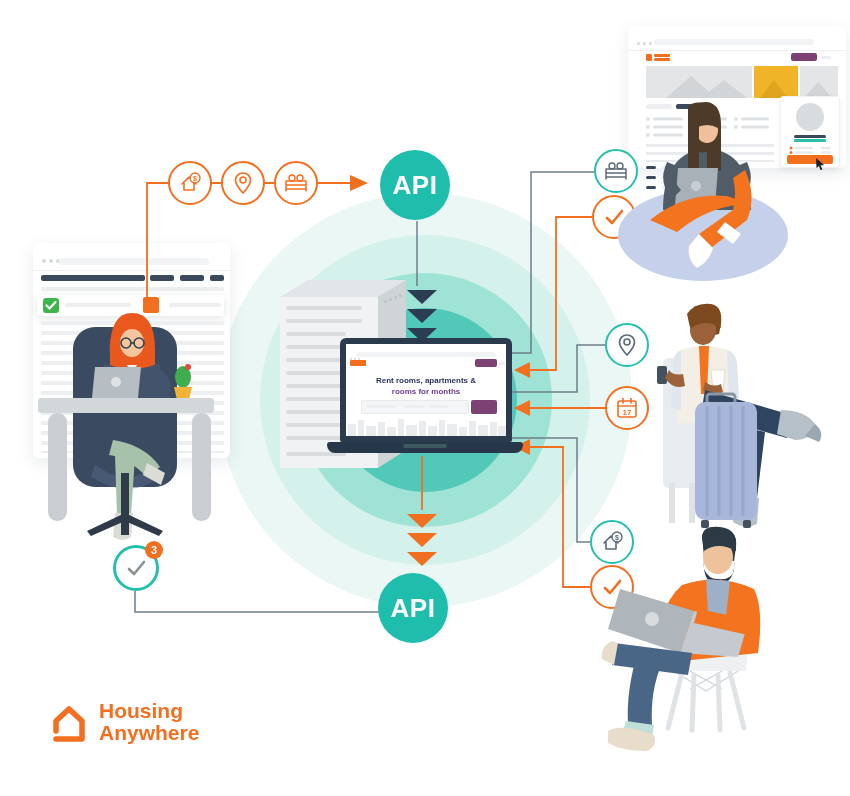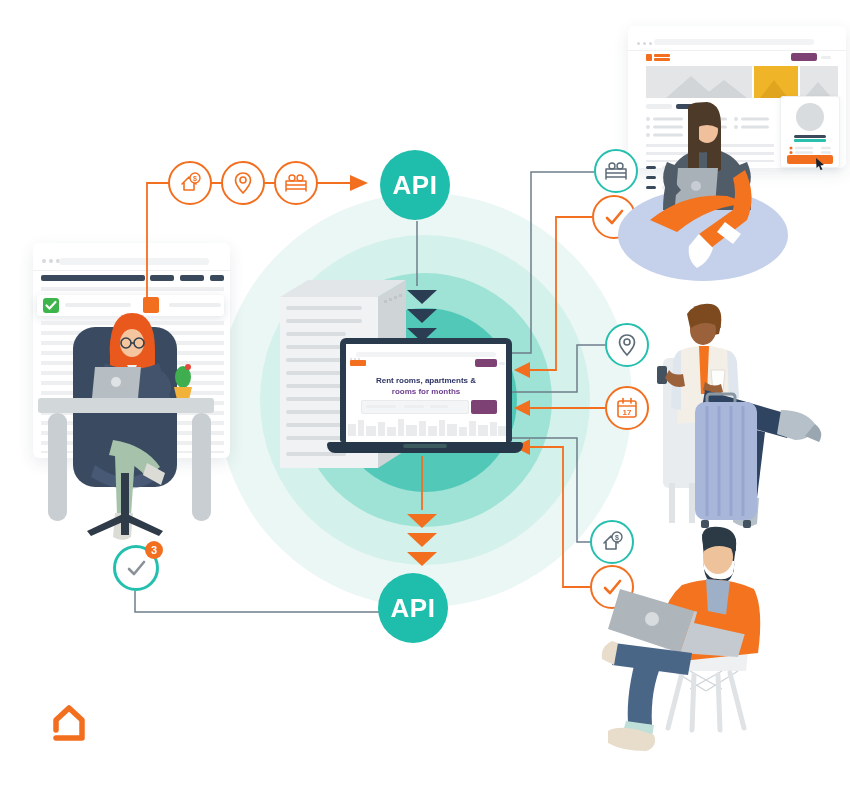--- a/index.html
+++ b/index.html
@@ -206,21 +206,21 @@
         <rect x="127" y="22" width="3" height="3"></rect>
       <rect x="112" y="96" width="3" height="3"></rect>
         <rect x="117" y="94" width="3" height="3"></rect>
       <rect x="122" y="92" width="3" height="3"></rect>
         <rect x="127" y="90" width="3" height="3"></rect>
     </g>
   </svg>
 
   <div class="abs" style="left:325px;top:338px;width:200px;height:122px;z-index:4;">
     <div class="abs" style="left:15px;top:0;width:172px;height:104px;background:#2a3b4d;border-radius:6px 6px 2px 2px;"></div>
-    <div class="abs" style="left:21px;top:6px;width:160px;height:108px;background:#fff;overflow:hidden;">
+    <div class="abs" style="left:21px;top:6px;width:160px;height:92px;background:#fff;overflow:hidden;">
       <div class="abs" style="left:4px;top:2px;"><span class="dot" style="width:2px;height:2px;margin-right:2px;"></span><span class="dot" style="width:2px;height:2px;margin-right:2px;"></span><span class="dot" style="width:2px;height:2px;"></span></div>
       <div class="abs addr" style="left:10px;top:8px;width:140px;height:5px;"></div>
       <div class="abs" style="left:4px;top:16px;width:16px;height:6px;background:#f36f20;border-radius:1px;"></div>
       <div class="pbtn" style="left:129px;top:15px;width:22px;height:8px;"></div>
       <div class="abs uiline" style="left:153px;top:18px;width:6px;height:3px;"></div>
       <div class="lap-headline1">Rent rooms, apartments &amp;</div>
       <div class="lap-headline2">rooms for months</div>
       <div class="abs" style="left:15px;top:56px;width:106px;height:12px;background:#f4f5f6;border:1px solid #e8eaec;border-radius:2px;">
         <div class="abs uiline" style="left:4px;top:4px;width:30px;height:3px;"></div>
         <div class="abs uiline" style="left:42px;top:4px;width:20px;height:3px;"></div>
@@ -473,15 +473,19 @@
     <path d="M14,118 Q2,124 4,136 L16,142 L20,120 Z" fill="#e8dccb"></path>
     <path d="M40,128 Q28,168 30,200 L54,202 Q52,168 64,140 Z" fill="#4a6687"></path>
     <path d="M28,198 L56,202 L54,214 Q38,222 24,212 Z" fill="#bfe0d8"></path>
     <path d="M10,208 Q24,200 56,212 Q60,224 48,228 Q24,228 10,220 Z" fill="#e8dccb"></path>
   </svg>
 
   <div class="brand">
     <svg width="38" height="42" viewBox="0 0 38 42">
       <path d="M4,38 L30,38 L30,20 L17,8 L4,20 L4,30" fill="none" stroke="#f36f20" stroke-width="5.5" stroke-linejoin="round" stroke-linecap="round"></path>
     </svg>
+    <div class="brand-text">
+      <div>Housing</div>
+      <div>Anywhere</div>
+    </div>
   </div>
 
 </div>
 
 </body></html>

